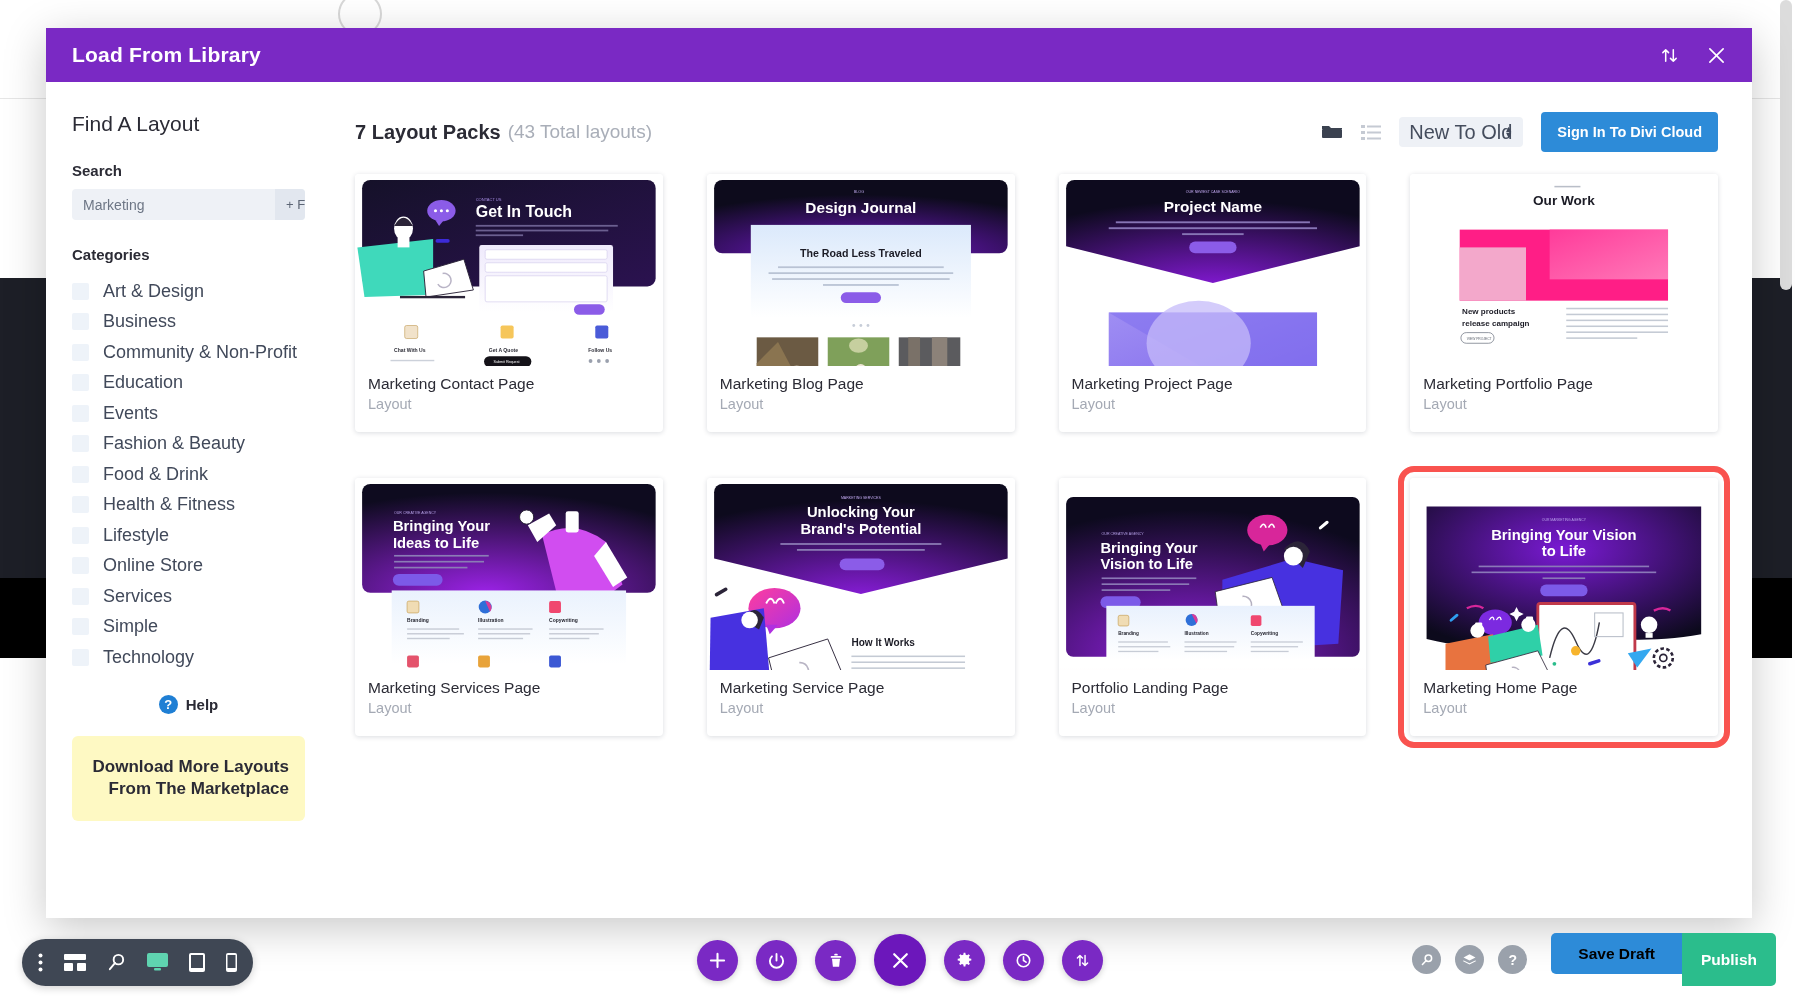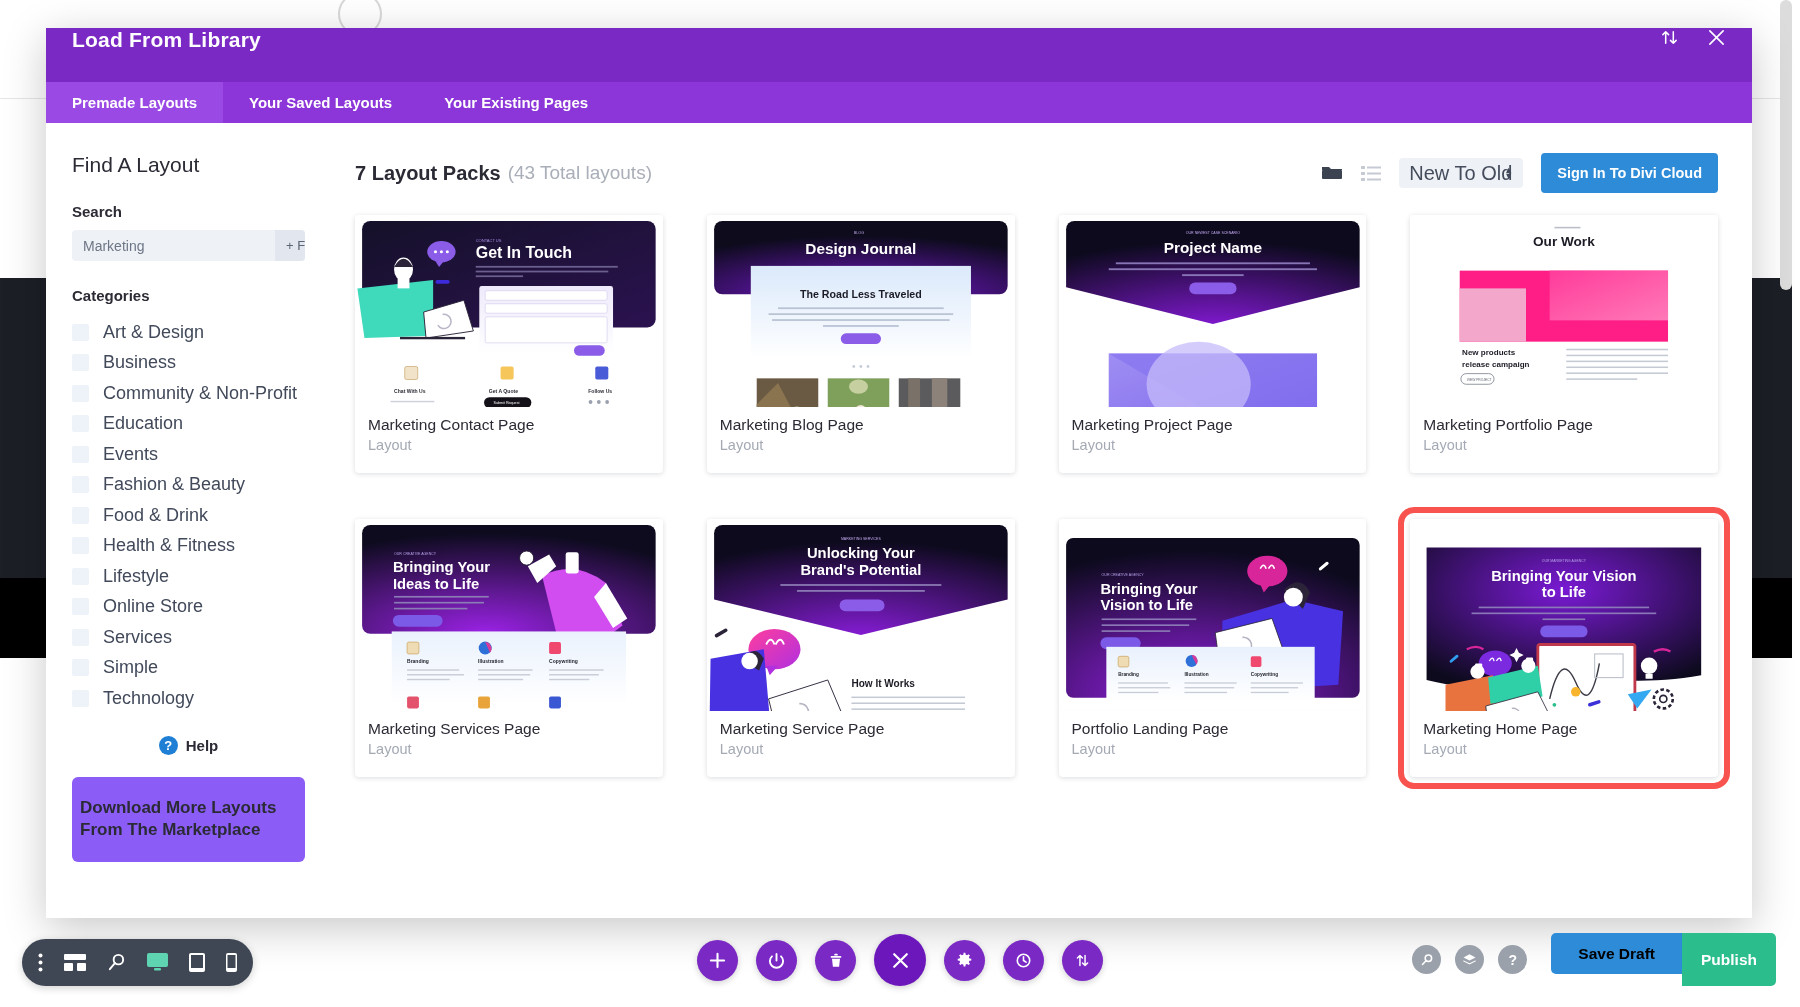--- a/index.html
+++ b/index.html
@@ -29,21 +29,21 @@
   .modal {
     position: absolute; left: 46px; top: 28px;
     width: 1706px; height: 890px;
     background: #ffffff;
     box-shadow: 0 10px 40px rgba(0,0,0,.22);
     display: flex; flex-direction: column;
     overflow: hidden;
   }
   .modal-header {
     height: 54px; background: #7a29c4;
-    display: flex; align-items: flex-start;
+    display: flex; align-items: center;
     padding: 0 26px;
     flex: 0 0 auto;
   }
   .modal-title {
     color: #ffffff; font-size: 21px; font-weight: 700; letter-spacing: .2px;
     flex: 1 1 auto;
   }
   .header-actions { display: flex; align-items: center; gap: 28px; }
   .hdr-icon { color: #ffffff; cursor: pointer; display: flex; align-items: center; }
 
@@ -93,22 +93,22 @@
     gap: 8px; margin-top: 22px; cursor: pointer;
   }
   .help-badge {
     width: 19px; height: 19px; border-radius: 50%; background: #1f7fd4;
     color: #fff; font-size: 13px; font-weight: 700;
     display: flex; align-items: center; justify-content: center;
   }
   .help-text { font-size: 15px; color: #2b2b35; font-weight: 700; }
 
   .download-box {
-    margin-top: 22px; background: #8b5cf6; border-radius: 6px;
-    padding: 20px 16px 20px 8px; text-align: left;
+    margin-top: 22px; background: #fef9c3; border-radius: 6px;
+    padding: 20px 16px 20px 20px; text-align: right;
   }
   .download-title { font-size: 17px; font-weight: 700; color: #2b2b35; line-height: 1.35; }
   .download-sub { font-size: 17px; font-weight: 700; color: #2b2b35; line-height: 1.35; }
 
   
   .content { flex: 1 1 auto; min-width: 0; display: flex; flex-direction: column; position: relative; }
   .content-head {
     display: flex; align-items: center; padding: 30px 34px 0 24px; flex: 0 0 auto;
   }
   .packs-count { font-size: 20px; font-weight: 700; color: #2b2b35; }
@@ -211,25 +211,20 @@
           </svg>
         </span>
         <span class="hdr-icon">
           <svg width="19" height="19" viewBox="0 0 20 20" stroke="#fff" stroke-width="1.7" stroke-linecap="round">
             <path d="M3 3l14 14M17 3L3 17"></path>
           </svg>
         </span>
       </div>
     </div>
 
-    <div class="tabs">
-      <div class="tab active">Premade Layouts</div>
-      <div class="tab">Your Saved Layouts</div>
-      <div class="tab">Your Existing Pages</div>
-    </div>
 
     <div class="modal-body">
 
       <div class="sidebar">
         <div class="sidebar-title">Find A Layout</div>
 
         <div class="sb-label">Search</div>
         <div class="search-row">
           <input class="search-input" type="text" value="Marketing" style="">
           <div class="filter-btn">+ Filter</div>

